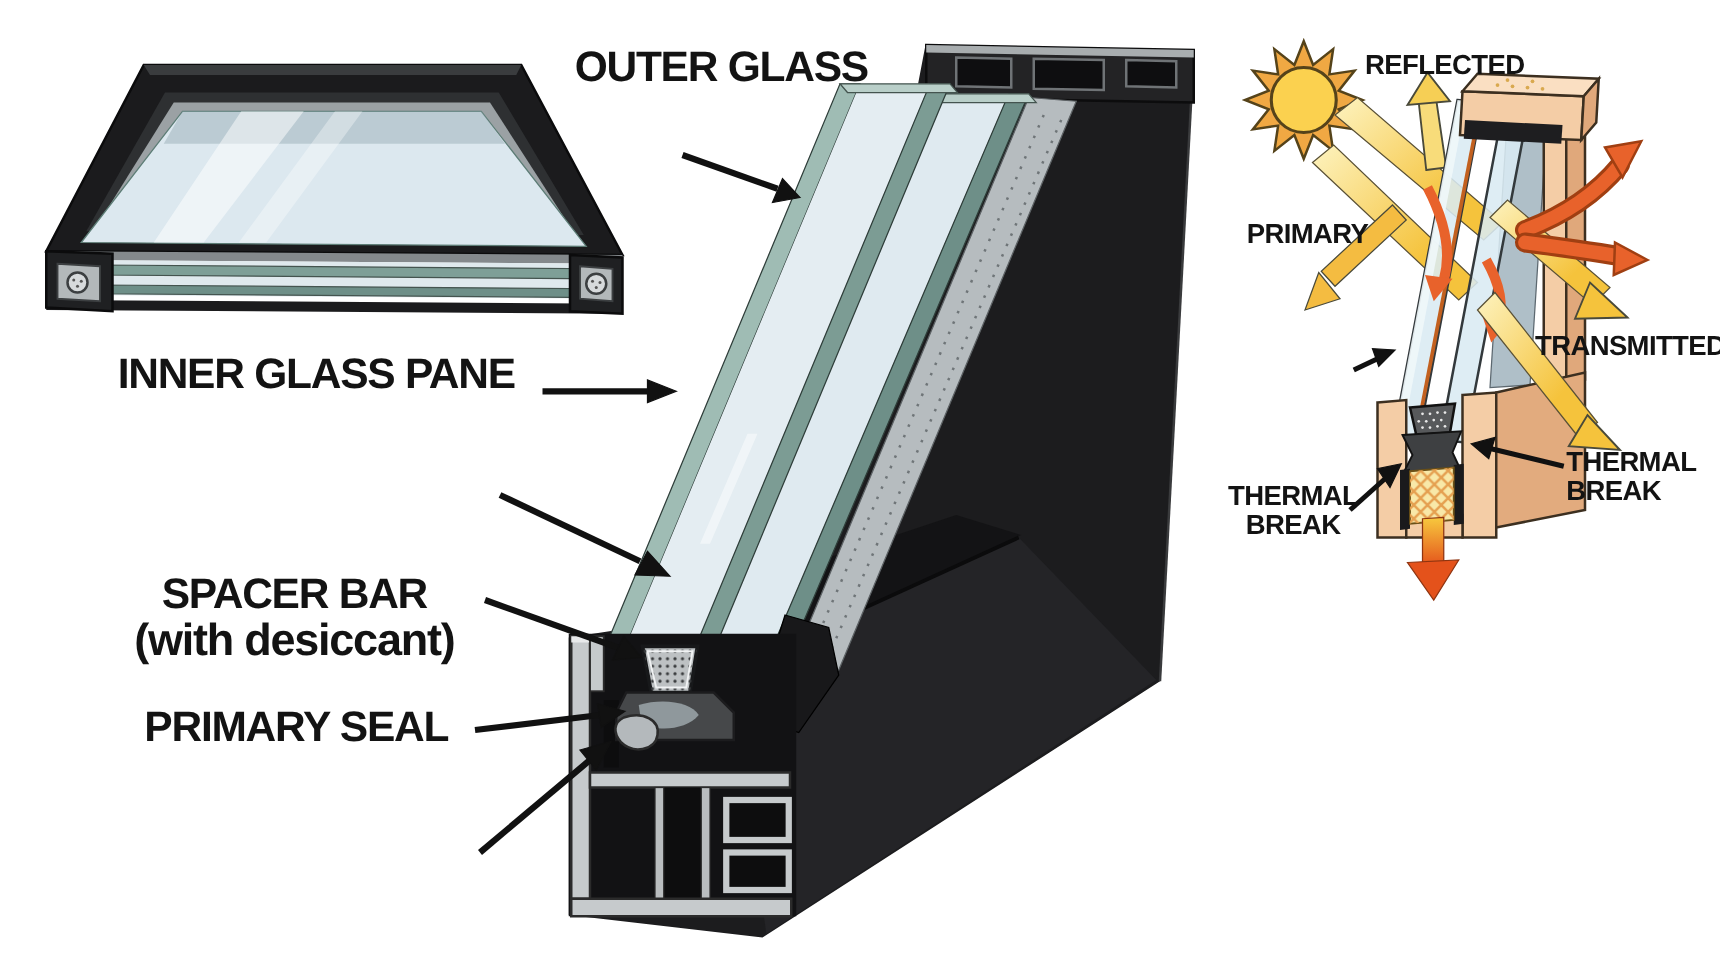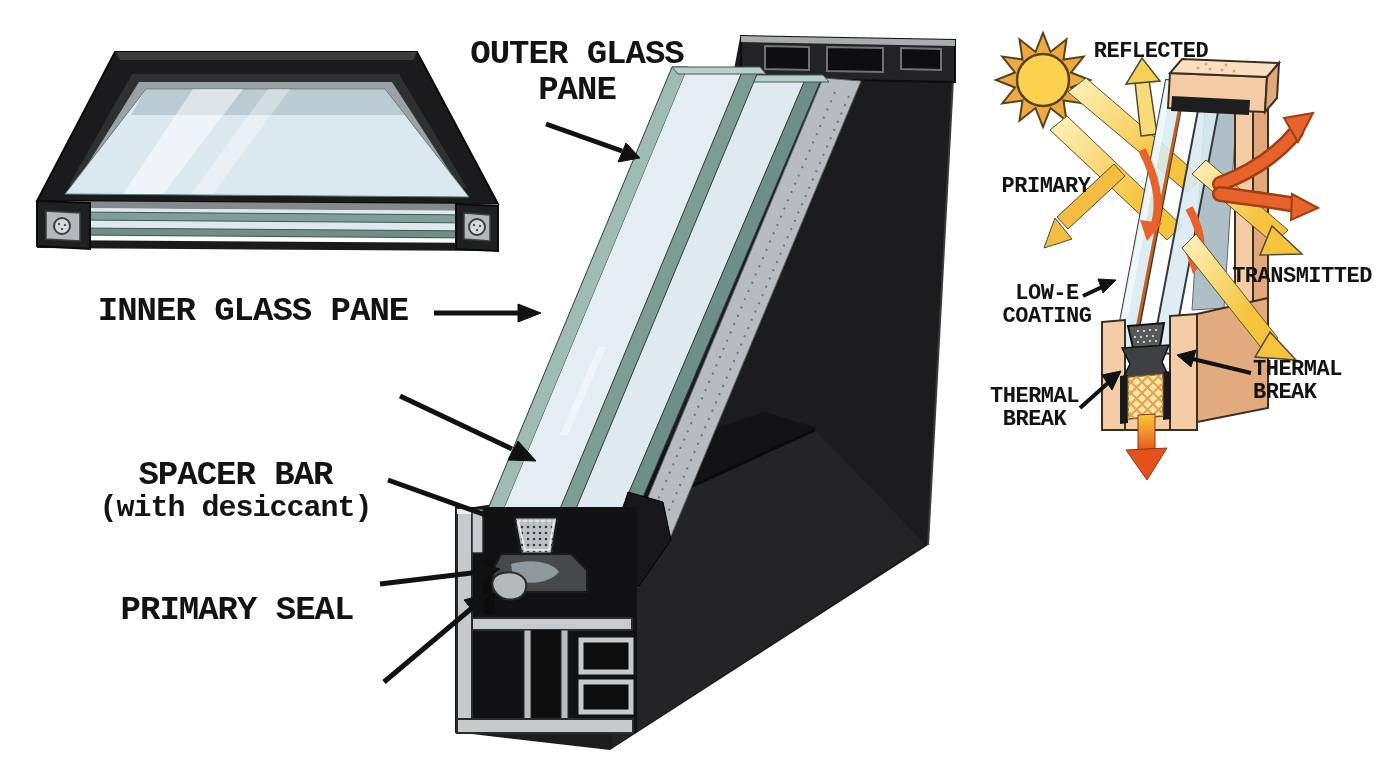--- a/index.html
+++ b/index.html
@@ -1,23 +1,23 @@
 <!DOCTYPE html>
 <html><head>
 <meta charset="utf-8">
 <style>
   html,body{margin:0;padding:0;background:#ffffff;}
   .canvas{position:relative;width:1376px;height:768px;background:#ffffff;overflow:hidden;
           font-family:"Liberation Sans","DejaVu Sans",sans-serif;}
   svg{position:absolute;display:block;}
   .lbl{position:absolute;color:#131313;font-weight:bold;text-align:center;line-height:1.06;
-       letter-spacing:-1px;font-family:Liberation Mono, monospace;}
+       letter-spacing:-1px;}
   .lbl .ln{display:block;}
   .main-lbl{font-size:34px;}
-  .main-lbl .sub{font-size:30px;}
+  .main-lbl .sub{font-size:36px;}
   .energy-lbl{font-size:22px;letter-spacing:-0.5px;text-align:center;}
   .left-align{text-align:left;}
 </style>
 </head>
 <body>
 
 <div class="canvas">
 
   <svg style="left:28px;top:25px" width="480" height="230" viewBox="0 0 480 230">
     <g>
@@ -268,45 +268,40 @@
       </g>
       <g>
         <line x1="1251" y1="373" x2="1193" y2="359"></line>
           <polygon points="1177,355 1196,350 1191,367" stroke-width="1"></polygon>
       </g>
     </g>
   </svg>
 
   <div class="lbl main-lbl" style="left:432px;top:36px;width:290px">
     <span class="ln">OUTER GLASS</span>
-    <span class="ln">PANE</span>
-  </div>
-  <div class="lbl main-lbl" style="left:78px;top:293px;width:350px">
+  </div>
+  <div class="lbl main-lbl" style="left:78px;top:281px;width:350px">
     <span class="ln">INNER GLASS PANE</span>
   </div>
   <div class="lbl main-lbl" style="left:98px;top:457px;width:275px">
     <span class="ln">SPACER BAR</span>
     <span class="ln sub">(with desiccant)</span>
   </div>
-  <div class="lbl main-lbl" style="left:82px;top:592px;width:310px">
+  <div class="lbl main-lbl" style="left:82px;top:564px;width:310px">
     <span class="ln">PRIMARY SEAL</span>
   </div>
 
   <div class="lbl energy-lbl" style="left:1092px;top:40px;width:118px">
     <span class="ln">REFLECTED</span>
   </div>
   <div class="lbl energy-lbl" style="left:990px;top:175px;width:112px">
     <span class="ln">PRIMARY</span>
   </div>
   <div class="lbl energy-lbl" style="left:1228px;top:265px;width:148px">
     <span class="ln">TRANSMITTED</span>
-  </div>
-  <div class="lbl energy-lbl" style="left:996px;top:282px;width:102px">
-    <span class="ln">LOW-E</span>
-    <span class="ln">COATING</span>
   </div>
   <div class="lbl energy-lbl" style="left:982px;top:385px;width:105px">
     <span class="ln">THERMAL</span>
     <span class="ln">BREAK</span>
   </div>
   <div class="lbl energy-lbl left-align" style="left:1253px;top:358px;width:105px">
     <span class="ln">THERMAL</span>
     <span class="ln">BREAK</span>
   </div>
 

